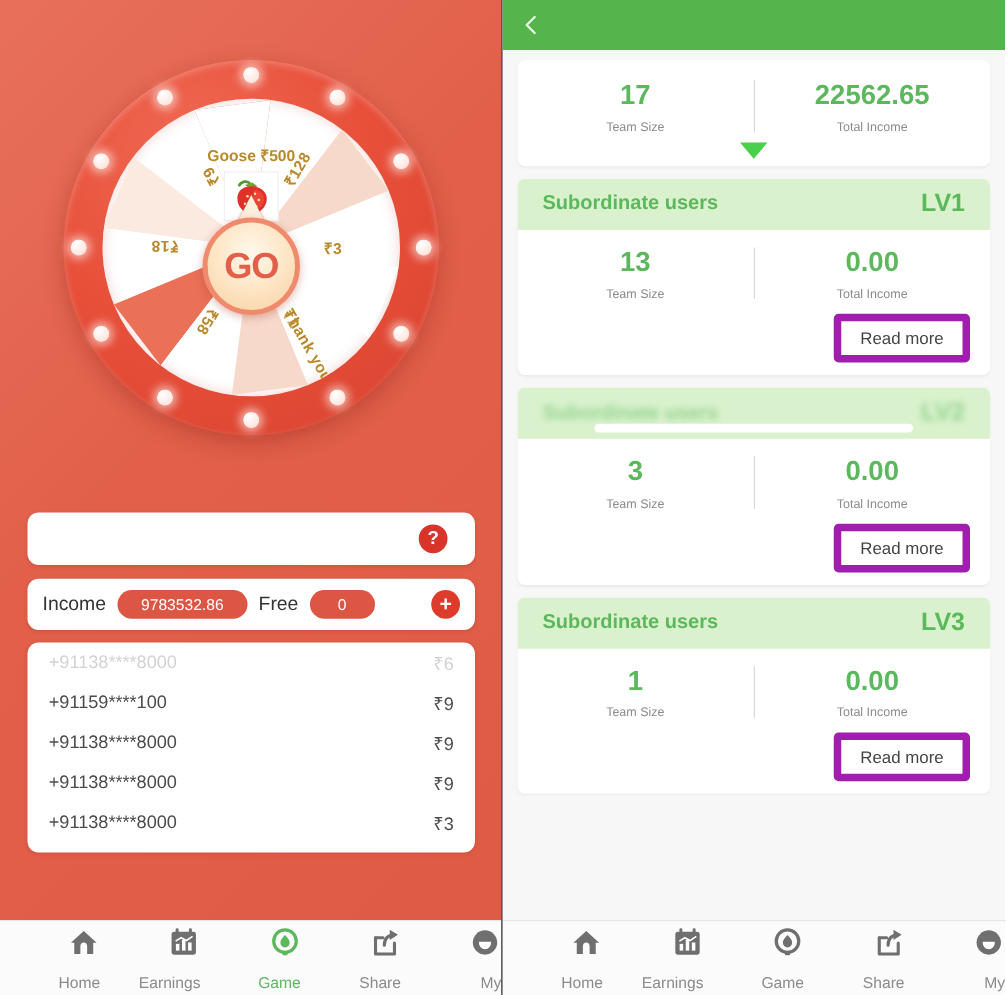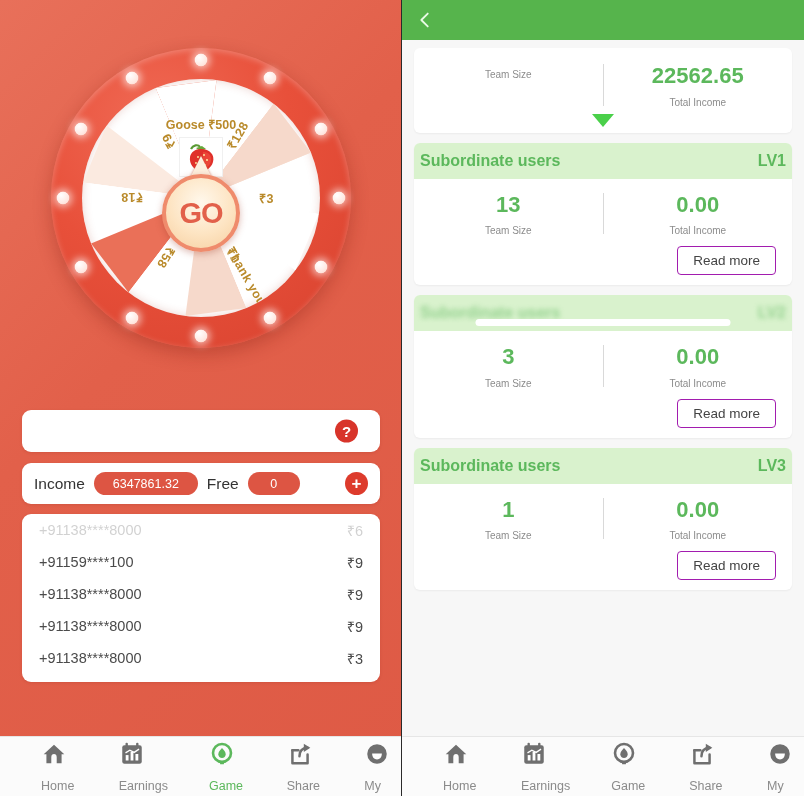--- a/index.html
+++ b/index.html
@@ -194,23 +194,22 @@
   
   .tabbar {
     height: 60px;
     background: #fbfbfb;
     border-top: 1px solid #e6e6e6;
     display: flex; align-items: center;
     flex-shrink: 0;
   }
   .tab {
     flex: 1; display: flex; flex-direction: column;
-    align-items: flex-start; justify-content: center; gap: 12px;
+    align-items: flex-end; justify-content: center; gap: 12px;
     cursor: pointer;
-    margin-left: 41px;
   }
   .tab-label { font-size: 12.5px; color: #8b8b8b; }
   .tab.active .tab-label { color: #5cb85c; }
   .tab-icon { width: 26px; height: 26px; display: block; }
 
   
   .right-panel {
     width: 402px; height: 796px;
     background: #f7f7f7;
     display: flex; flex-direction: column;
@@ -259,37 +258,37 @@
   }
 
   .level-card {
     background: #fff; border-radius: 6px;
     margin-bottom: 10px; overflow: hidden;
     box-shadow: 0 1px 2px rgba(0,0,0,.05);
   }
   .level-head {
     background: #d9f2cd;
     display: flex; align-items: center; justify-content: space-between;
-    padding: 9px 6px;
+    padding: 9px 20px;
     position: relative;
   }
   .level-title { font-size: 16px; font-weight: 700; color: #5cb85c; }
-  .level-badge { font-size: 16px; font-weight: 700; color: #5cb85c; }
+  .level-badge { font-size: 20px; font-weight: 700; color: #5cb85c; }
   .level-head.obscured .level-title,
   .level-head.obscured .level-badge { filter: blur(2.6px); opacity: .55; }
   .scroll-overlay {
     position: absolute; left: 50%; bottom: 5px;
     transform: translateX(-50%);
     width: 255px; height: 7px; border-radius: 4px;
     background: #ffffff;
   }
   .level-body { padding: 12px 0 10px; }
   .read-more-wrap { display: flex; justify-content: flex-end; padding: 0 16px; margin-top: 10px; }
   .read-more {
-    border: 1px solid #a21caf; background: #fff;
+    border: 6px solid #a21caf; background: #fff;
     border-radius: 4px; padding: 6px 15px;
     font-size: 13.5px; color: #444; cursor: pointer;
     font-family: "Liberation Sans", sans-serif;
   }
 </style>
 </head>
 <body>
 
 <div class="app">
 
@@ -356,21 +355,21 @@
           </div>
         </div>
       </div>
 
       <div class="card-white rules-bar">
         <span class="help-icon">?</span>
       </div>
 
       <div class="card-white balance-bar">
         <span class="lbl-dark">Income</span>
-        <span class="pill pill-balance">6347861.32</span>
+        <span class="pill pill-balance">9783532.86</span>
         <span class="lbl-dark">Free</span>
         <span class="pill">0</span>
         <span class="plus-btn">+</span>
       </div>
 
       <div class="card-white winners">
         <div id="winner-rows">
             <div class="winner-row">
               <span>+91138****8000</span>
               <span class="w-amt">₹6</span>
@@ -460,20 +459,21 @@
         <path d="M15 5 L8 12 L15 19" stroke="#eafae6" stroke-width="2" fill="none" stroke-linecap="round" stroke-linejoin="round"></path>
       </svg>
       <div class="header-title-blur"></div>
     </div>
 
     <div class="right-body">
 
       <div class="summary-card">
         <div class="stats-row">
           <div class="stat">
+            <div class="stat-value">17</div>
             <div class="stat-label">Team Size</div>
           </div>
           <div class="stat-divider"></div>
           <div class="stat">
             <div class="stat-value">22562.65</div>
             <div class="stat-label">Total Income</div>
           </div>
         </div>
         <div class="caret-down"></div>
       </div>

